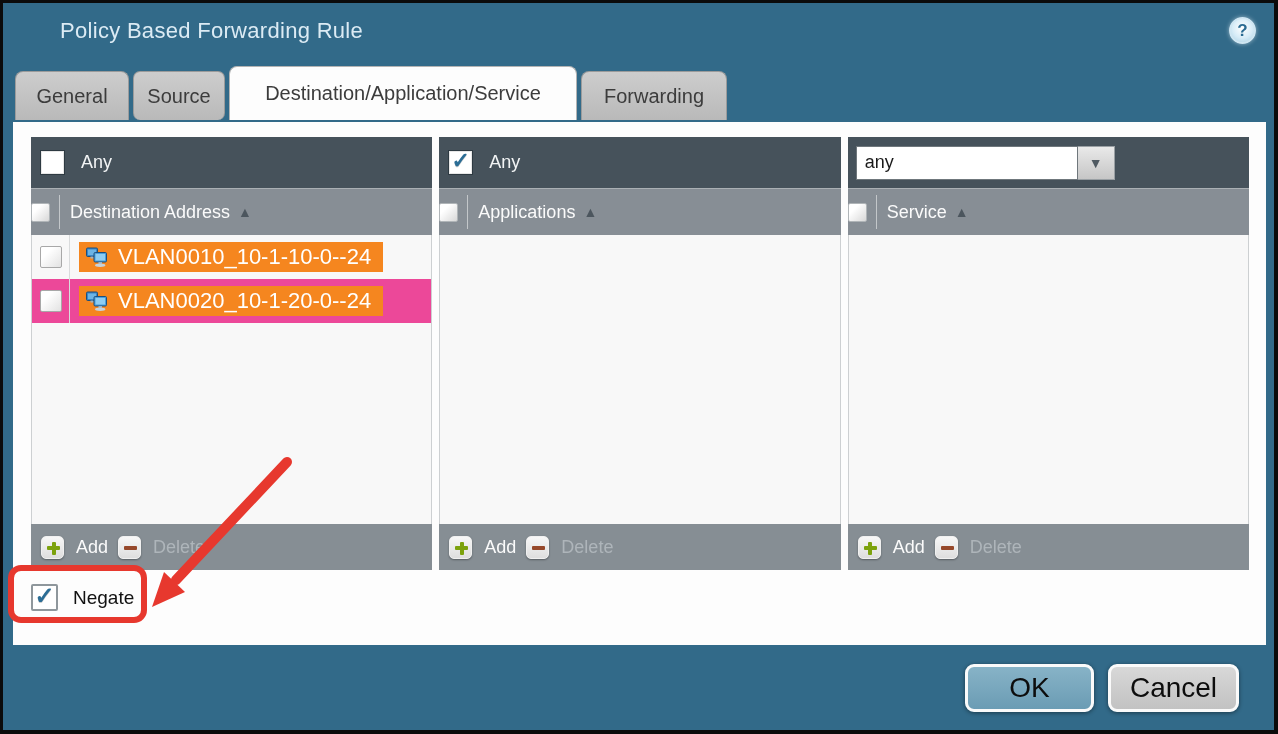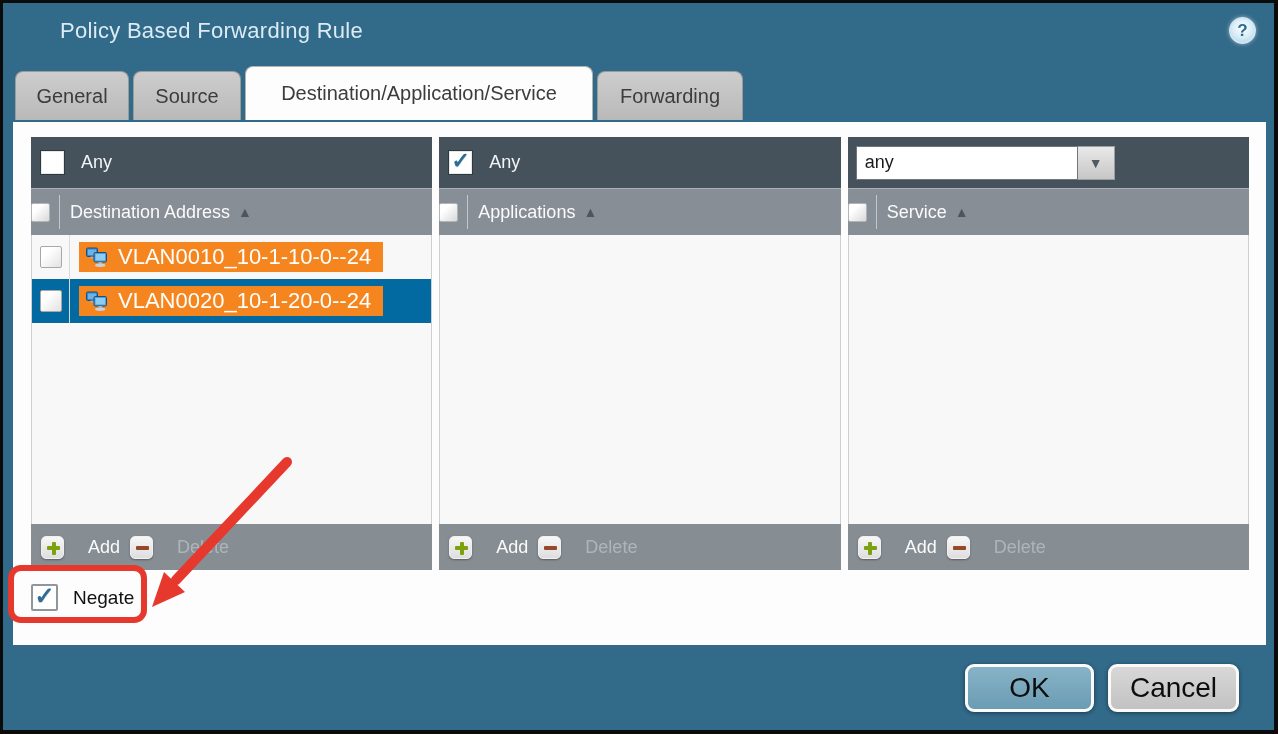--- a/index.html
+++ b/index.html
@@ -13,21 +13,21 @@
           background:radial-gradient(circle at 50% 40%, #ffffff 0%, #d7ecf7 55%, #a8cfe3 100%);
           border:2px solid #cfe6f2; display:flex; align-items:center; justify-content:center;
           color:#2a6b92; font-weight:bold; font-size:17px; cursor:pointer; box-shadow:0 0 4px rgba(255,255,255,.5);}
 
   
   .tabs { position:absolute; left:12px; top:64px; height:53px; display:flex; gap:4px; align-items:flex-end; }
   .tab { height:49px; display:flex; align-items:center; justify-content:center;
          background:linear-gradient(#cdcdcd,#b9b9b9); border:1px solid #9b9b9b; border-bottom:none;
          border-radius:8px 8px 0 0; font-size:20px; color:#3c3c3c; cursor:pointer; }
   .tab:nth-child(1){ width:114px; }
-  .tab:nth-child(2){ width:108px; }
+  .tab:nth-child(2){ width:92px;border-radius:7px; }
   .tab:nth-child(3){ width:348px; }
   .tab:nth-child(4){ width:146px; }
   .tab.active { background:#fdfdfd; height:54px; border-color:#b3b3b3; z-index:3; font-size:20px; }
 
   
   .content { position:absolute; left:10px; top:119px; width:1253px; height:523px; background:#fdfdfd; z-index:1; }
   .columns { position:absolute; left:18px; top:15px; width:1218px; height:433px; display:flex; gap:7px; }
   .col { flex:1 1 0; display:flex; flex-direction:column; }
 
   .anybar { height:52px; background:#46525b; display:flex; align-items:center; padding-left:9px;
@@ -46,27 +46,27 @@
   .cb { display:inline-flex; align-items:center; justify-content:center; background:#ffffff; cursor:pointer; }
   .cb-big { width:25px; height:25px; border:1px solid #2e3a42; box-shadow:inset 0 0 0 1px #e7e7e7; }
   .cb-small { width:19px; height:19px; border:1px solid #b0b5b8; background:linear-gradient(135deg,#ffffff 30%,#d8d8d8 100%); border-radius:2px; }
   .cb-row { width:22px; height:22px; border:1px solid #a8a8a8; background:linear-gradient(135deg,#ffffff 30%,#e2e2e2 100%); border-radius:2px; }
   .cb-negate { width:27px; height:27px; border:2px solid #8f979c; border-radius:2px; }
   .checkmark { color:#2b6d95; font-weight:bold; font-size:22px; line-height:1; transform:translateY(-2px); text-shadow:0 1px 0 rgba(0,0,0,.2); }
   .cb-negate .checkmark { font-size:24px; }
 
   
   .row { height:44px; display:flex; align-items:center; }
-  .row.alt { background:#0369a1; }
+  .row.alt { background:#ec4899; }
   .row .cbcell { width:38px; display:flex; justify-content:center; align-items:center; align-self:stretch; border-right:1px solid #d9dbdc; }
   .chip { margin-left:9px; height:30px; background:#f5861f; display:inline-flex; align-items:center; gap:9px;
           padding:0 12px 0 6px; color:#ffffff; font-size:22px; cursor:pointer; }
 
   
-  .tool-btn { display:inline-flex; align-items:center; gap:24px; cursor:pointer; }
+  .tool-btn { display:inline-flex; align-items:center; gap:12px; cursor:pointer; }
   .tool-icon { position:relative; width:23px; height:23px; border-radius:5px;
                background:linear-gradient(#f7f7f7,#dedede); border:1px solid #f0f0f0;
                box-shadow:0 1px 2px rgba(0,0,0,.35); }
   .tool-icon .bar-h { position:absolute; left:5px; top:9.5px; width:13px; height:4px; border-radius:1px; }
   .tool-icon .bar-v { position:absolute; left:9.5px; top:5px; width:4px; height:13px; border-radius:1px; }
   .plus .bar-h, .plus .bar-v { background:#7ca20d; }
   .minus .bar-h { background:#96482a; }
   .tool-label { font-size:18px; color:#fbfbfb; }
   .tool-label.disabled { color:#aeb5ba; }
 

